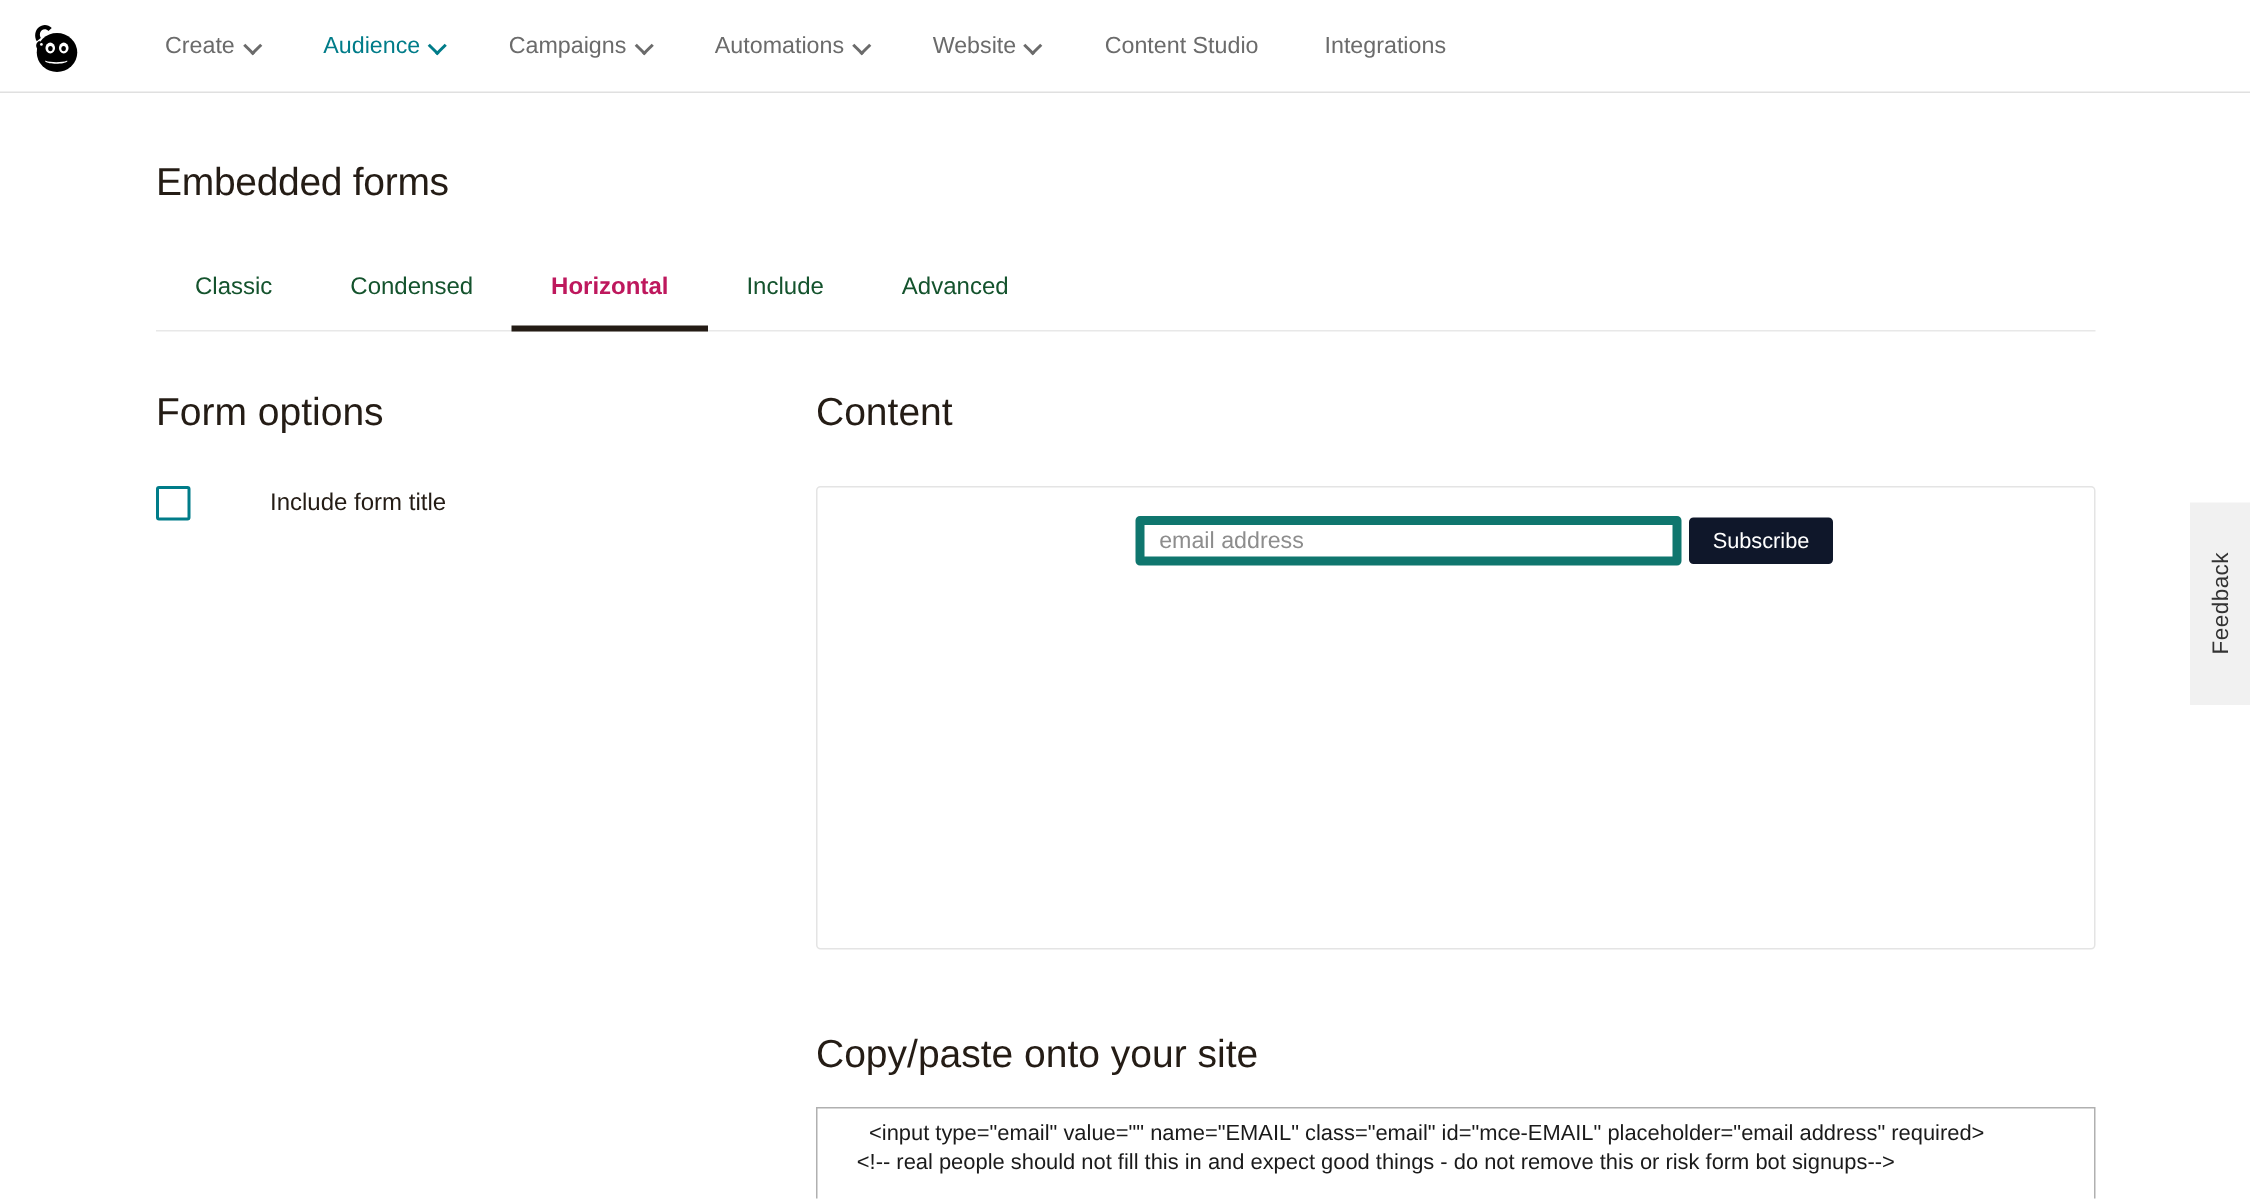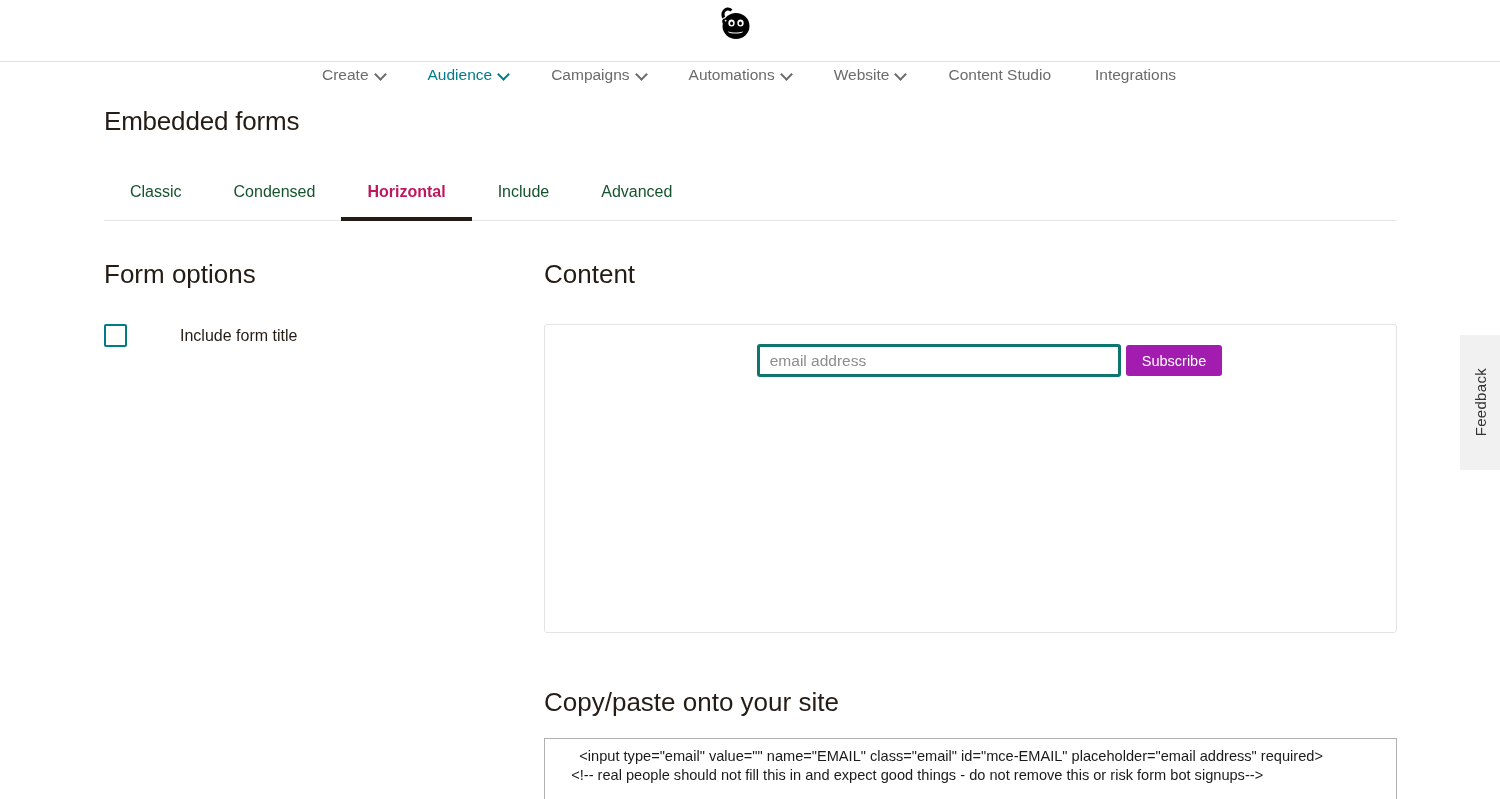--- a/index.html
+++ b/index.html
@@ -15,21 +15,20 @@
   
   .topnav {
     position: relative;
     height: 62px;
     width: 100%;
     border-bottom: 1px solid #e0e0e0;
     display: flex;
     align-items: center;
     padding: 0 16px 0 14px;
     background: #fff;
-    flex-direction: column;
   }
   .logo {
     width: 44px; height: 44px;
     flex: 0 0 44px;
     margin-right: 30px;
     display: flex; align-items: center; justify-content: center;
   }
   .logo svg { display: block; }
 
   .nav-items { display: flex; align-items: center; }
@@ -208,33 +207,33 @@
   }
   .preview-form {
     display: flex;
     align-items: center;
     justify-content: center;
     padding-left: 38px;
   }
   .email-input {
     width: 364px;
     height: 33px;
-    border: 3px solid #0f766e;
+    border: 6px solid #0f766e;
     border-radius: 3px;
     padding: 0 10px;
     font-family: "Liberation Sans", sans-serif;
     font-size: 15.5px;
     color: #333;
     background: #fff;
     outline: none;
   }
   .email-input::placeholder { color: #8d8d8d; }
   .subscribe-btn {
     margin-left: 5px;
-    background: #a21caf;
+    background: #0f172a;
     color: #ffffff;
     border: none;
     border-radius: 3px;
     font-family: "Liberation Sans", sans-serif;
     font-size: 14.5px;
     height: 31px;
     padding: 0 16px;
     cursor: pointer;
   }
 

